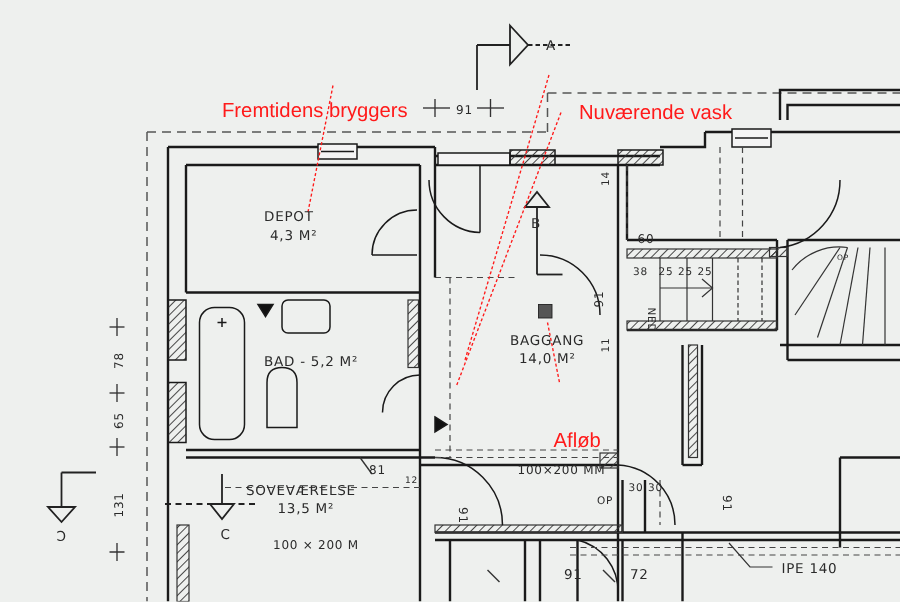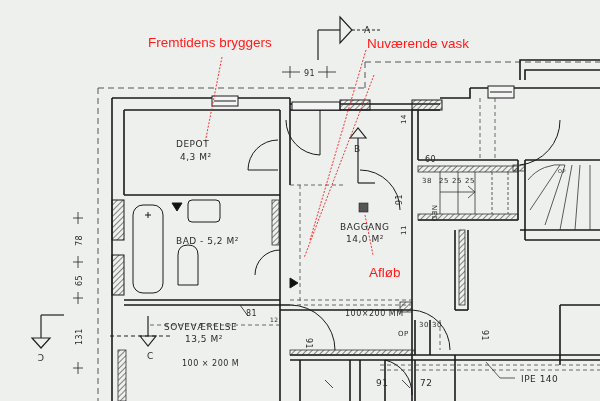--- a/index.html
+++ b/index.html
@@ -1,19 +1,19 @@
 <!DOCTYPE html>
 <html><head>
 <meta charset="utf-8">
 <style>
   html, body { margin:0; padding:0; }
   body { width:600px; height:401px; overflow:hidden; background:#eef0ee; font-family:"Liberation Sans", sans-serif; }
   #canvas { position:relative; width:600px; height:401px; background:#eef0ee; }
   svg#plan { position:absolute; left:0; top:0; }
-  .annot { position:absolute; color:#ff1a1a; font-family:"Liberation Sans", sans-serif; font-size:13.5px; white-space:nowrap; line-height:1; }
+  .annot { position:absolute; color:#ff1a1a; font-family:"Liberation Sans", sans-serif; font-size:13.5px; white-space:nowrap; line-height:1;margin-top:31px; }
   .lbl { font-family:"DejaVu Sans", sans-serif; fill:#2a2a2a; letter-spacing:0.5px; }
 </style>
 </head>
 <body>
 
 <div id="canvas">
 <svg id="plan" width="600" height="401" viewBox="0 0 600 401">
   <defs>
     <pattern id="hatch" width="4" height="4" patternUnits="userSpaceOnUse" patternTransform="rotate(45)">
       <line x1="0" y1="0" x2="0" y2="4" stroke="#333" stroke-width="1.2"></line>
@@ -242,15 +242,15 @@
 
   <text class="lbl" x="345" y="316" font-size="8">100×200 MM</text>
   <text class="lbl" x="182" y="366" font-size="8">100 × 200 M</text>
   <text class="lbl" x="432" y="205" font-size="7" transform="rotate(90 432 205)">NED</text>
   <text class="lbl" x="398" y="336" font-size="7">OP</text>
   <text class="lbl" x="558" y="173" font-size="5">OP</text>
   <text class="lbl" x="521" y="382" font-size="9">IPE 140</text>
 </svg>
 
 <div class="annot" style="left:148px; top:36px;">Fremtidens bryggers</div>
-<div class="annot" style="left:367px; top:37px;">Nuværende vask</div>
-<div class="annot" style="left:369px; top:266px;">Afløb</div>
+<div class="annot" style="left:386px; top:37px;">Nuværende vask</div>
+<div class="annot" style="left:369px; top:256px;">Afløb</div>
 </div>
 
 </body></html>

